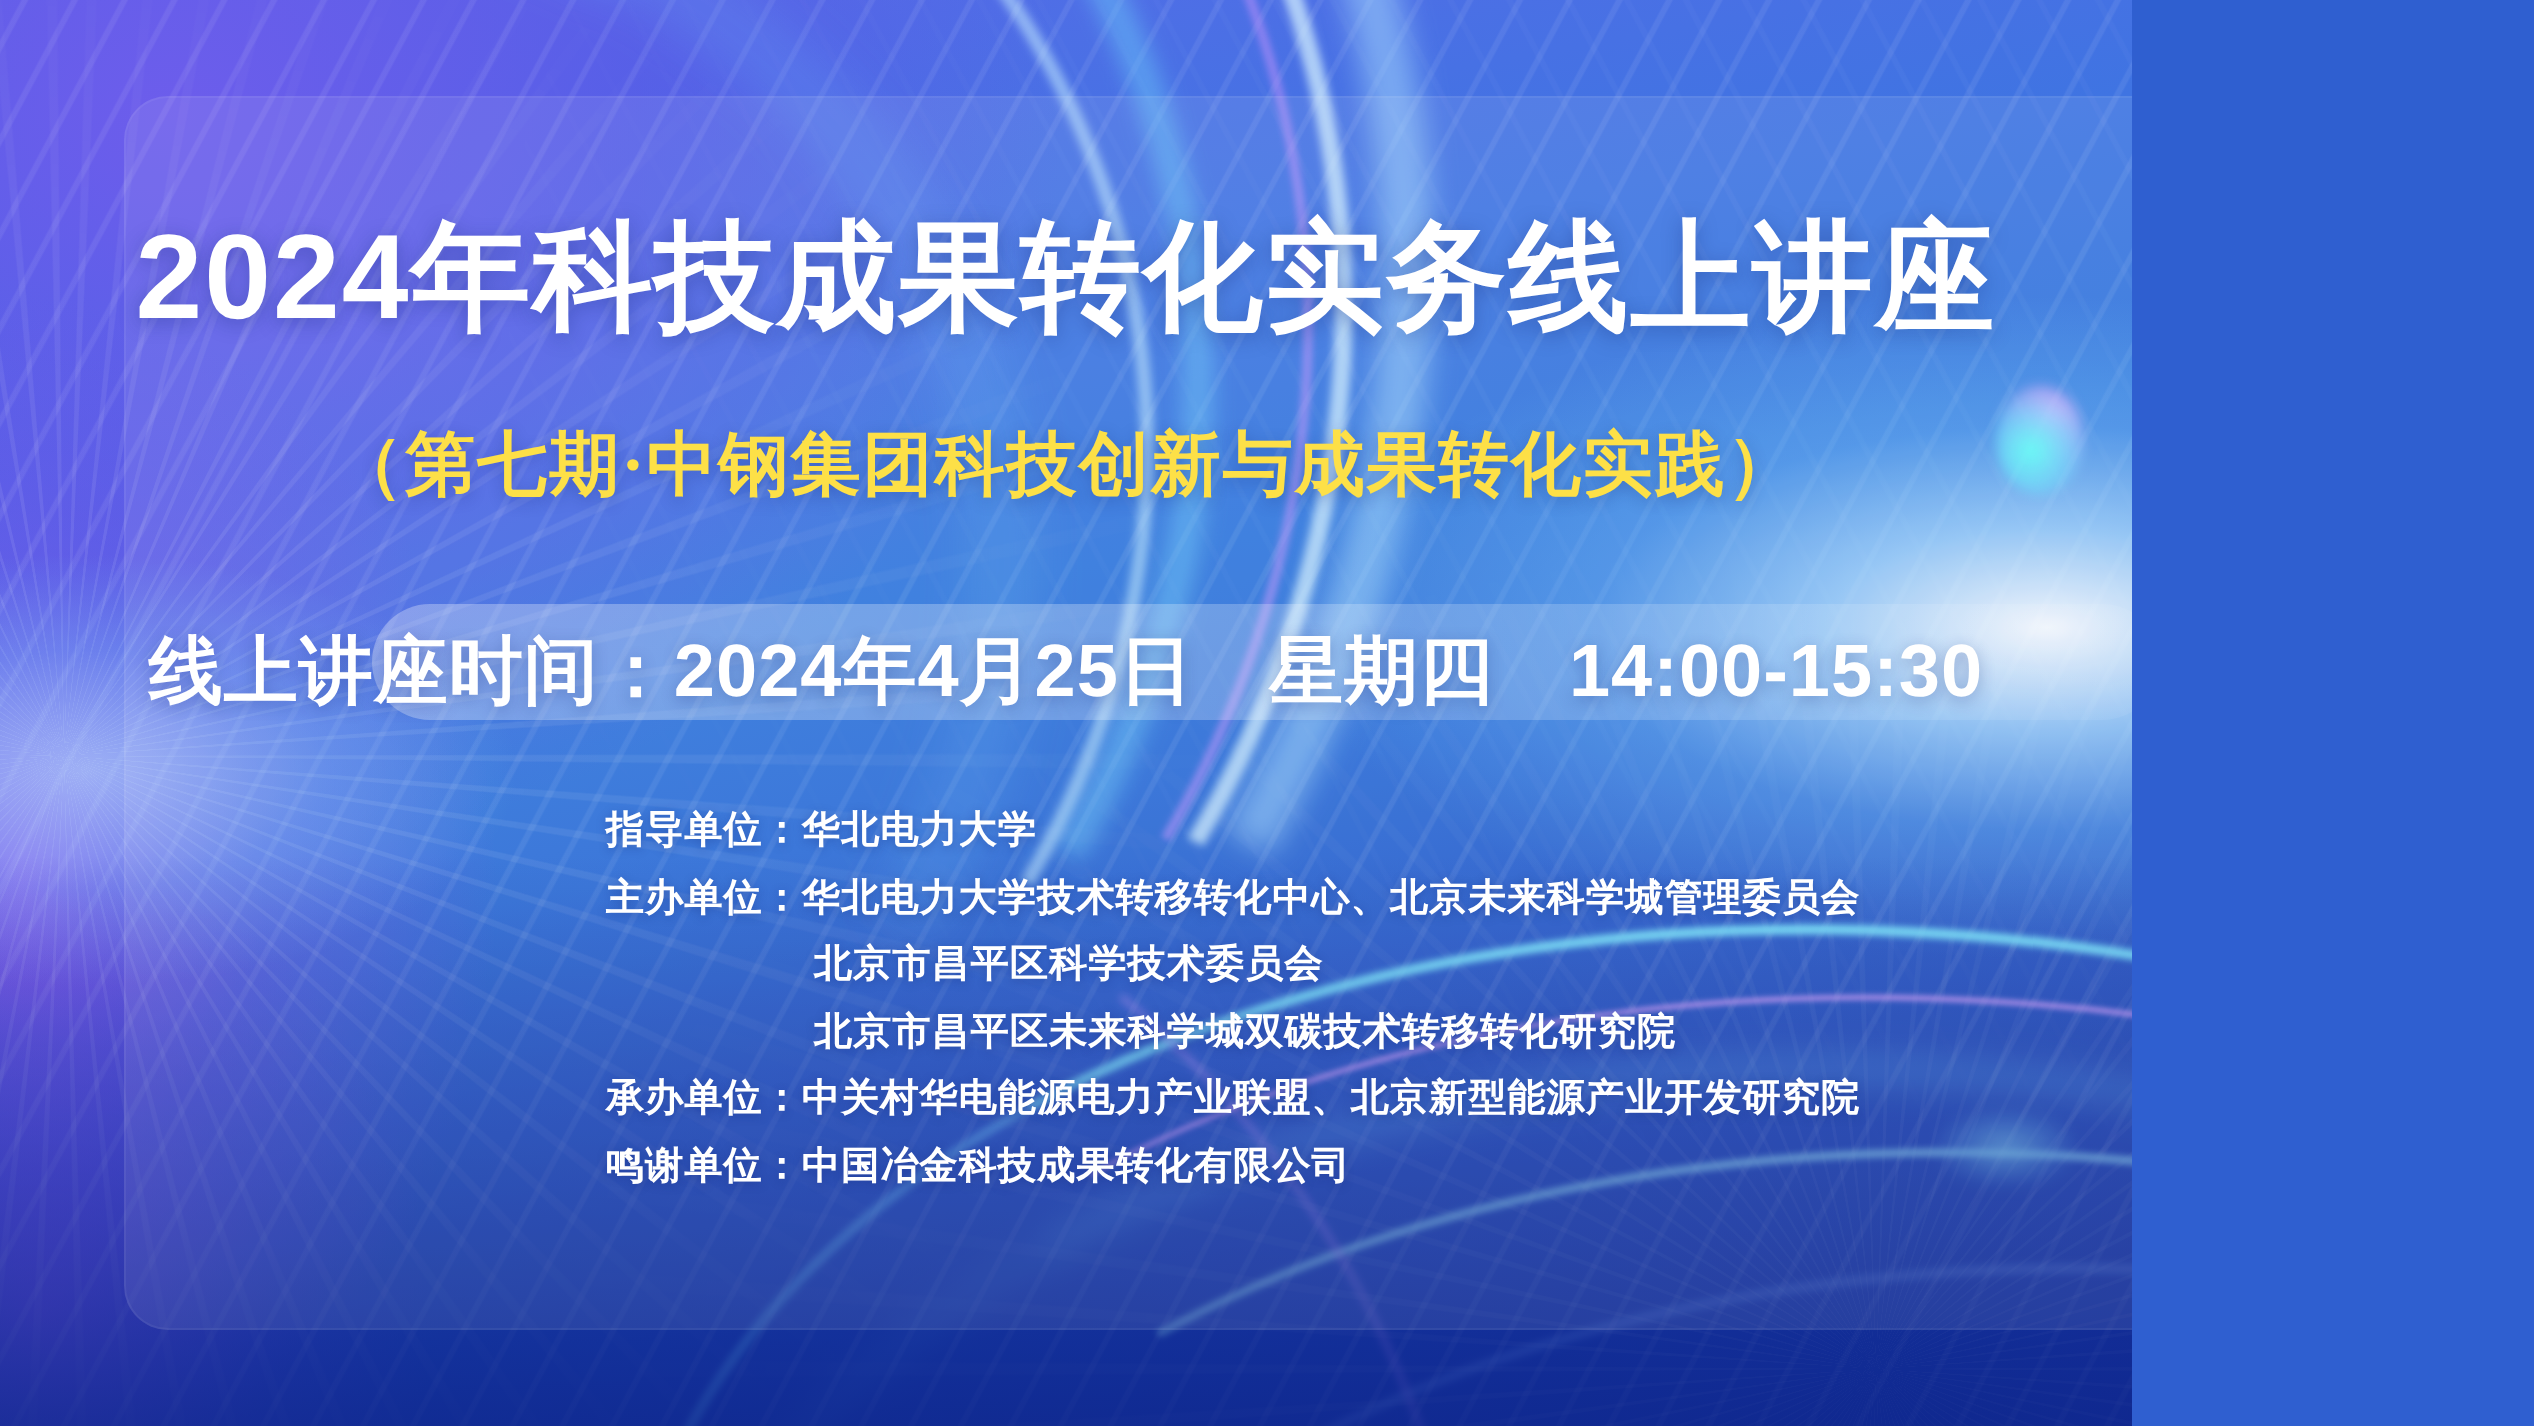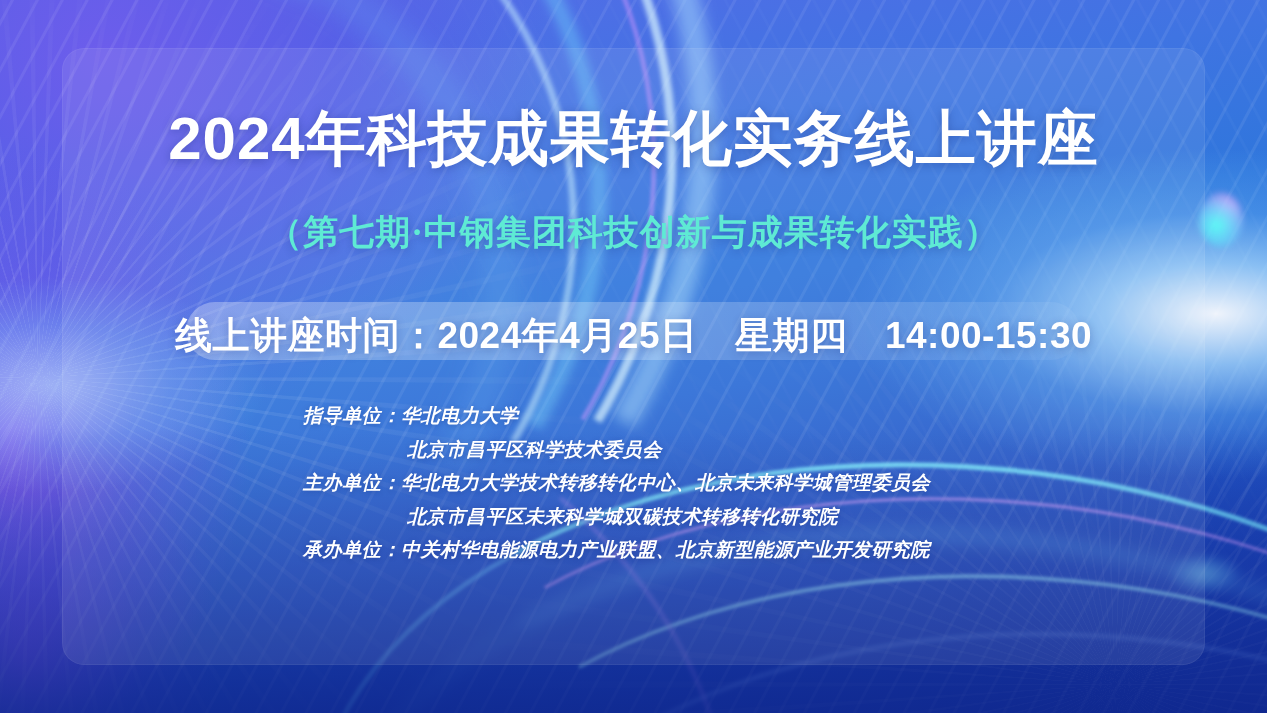--- a/index.html
+++ b/index.html
@@ -7,21 +7,21 @@
   html, body {
     width: 1267px;
     height: 713px;
     overflow: hidden;
     background: #2f5fd0;
     font-family: "Liberation Sans", "DejaVu Sans", sans-serif;
   }
 
   #poster {
     position: relative;
-    width: 1267px;
+    width: 1066px;
     height: 713px;
     overflow: hidden;
   }
 
   
   .bg-layer { position:absolute; inset:0; pointer-events:none; }
 
   
   .bg-base {
     background:
@@ -313,21 +313,21 @@
   .title-sub {
     position: absolute;
     top: 209px;
     left: 0;
     width: 100%;
     text-align: center;
     font-family: "Liberation Serif", "DejaVu Serif", serif;
     font-size: 35px;
     font-weight: 700;
     letter-spacing: 1px;
-    color: #5eead4;
+    color: #fde047;
     text-shadow: 0 2px 8px rgba(20,40,120,0.30);
     white-space: nowrap;
   }
 
   .time-pill {
     position: absolute;
     left: 186px;
     top: 302px;
     width: 894px;
     height: 58px;
@@ -359,21 +359,21 @@
     top: 399px;
     font-size: 19px;
     font-weight: 700;
     color: #ffffff;
     line-height: 33.5px;
     letter-spacing: 0.6px;
     text-shadow: 0 1px 5px rgba(20,40,120,0.35);
     white-space: nowrap;
   }
 
-  .org-line { display: block; font-style: italic; }
+  .org-line { display: block; }
   .org-line.indent { padding-left: 104px; }
 </style>
 </head>
 <body>
 
 <div id="poster">
 
   <div class="bg-layer bg-base"></div>
   <div class="bg-layer bg-purple-ul"></div>
   <div class="bg-layer bg-purple-ll"></div>
@@ -413,20 +413,21 @@
     <div class="title-main">2024年科技成果转化实务线上讲座</div>
 
     <div class="title-sub">（第七期·中钢集团科技创新与成果转化实践）</div>
 
     <div class="time-pill"></div>
 
     <div class="time-text">线上讲座时间：2024年4月25日　星期四　14:00-15:30</div>
 
     <div class="org-block">
       <span class="org-line">指导单位：华北电力大学</span>
+      <span class="org-line">主办单位：华北电力大学技术转移转化中心、北京未来科学城管理委员会</span>
       <span class="org-line indent">北京市昌平区科学技术委员会</span>
-      <span class="org-line">主办单位：华北电力大学技术转移转化中心、北京未来科学城管理委员会</span>
       <span class="org-line indent">北京市昌平区未来科学城双碳技术转移转化研究院</span>
       <span class="org-line">承办单位：中关村华电能源电力产业联盟、北京新型能源产业开发研究院</span>
+      <span class="org-line">鸣谢单位：中国冶金科技成果转化有限公司</span>
     </div>
 
   </div>
 </div>
 
 </body></html>

